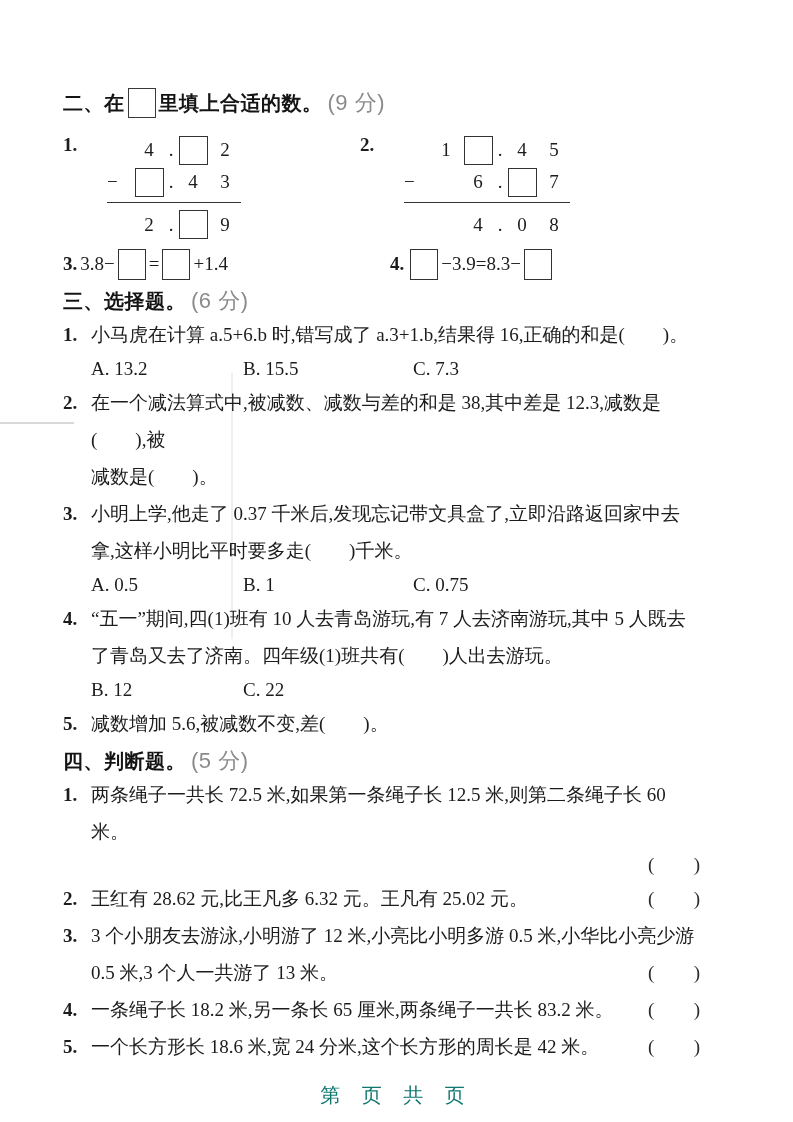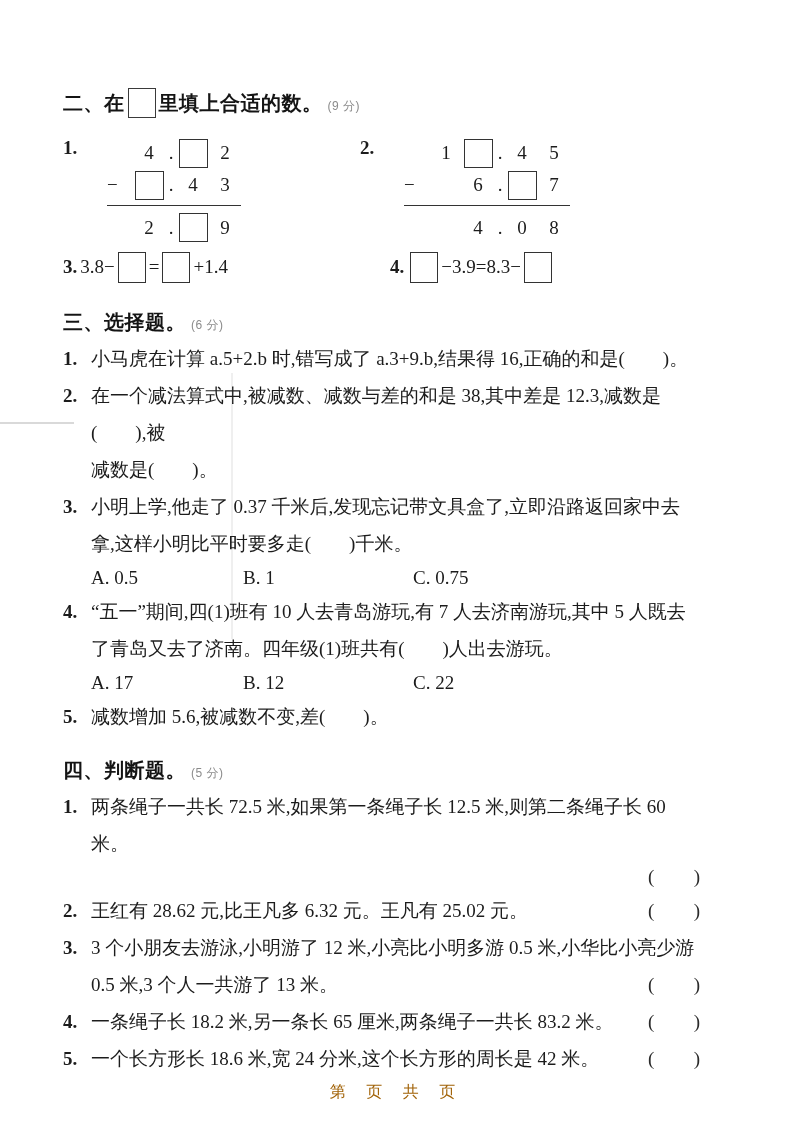--- a/index.html
+++ b/index.html
@@ -14,21 +14,21 @@
     font-size:19px;
     padding:88px 93px 0 63px;
     overflow:hidden;
   }
   
   .sec-heading {
     font-size:20px; font-weight:700; line-height:30px; color:#141414;
     letter-spacing:0.5px;
   }
   .pts {
-    color:#8b8b8b; font-weight:400; font-size:12px; margin-left:5px;
+    color:#8b8b8b; font-weight:400; font-size:22px; margin-left:5px;
     font-family:"Liberation Sans","DejaVu Sans",sans-serif;
   }
   .hbox {
     display:inline-block; width:28px; height:30px;
     border:1.5px solid #3a3a3a; background:#fff;
     vertical-align:-8px; margin:0 3px;
   }
   
   .vp-row { display:flex; margin-top:16px; }
   .vp { display:flex; }
@@ -46,39 +46,39 @@
   }
   .vp-line.result { border-top:1.5px solid #333333; margin-top:4px; padding-top:4px; height:40px; }
   
   .eq-row { display:flex; margin-top:2px; height:40px; align-items:center; }
   .eq { display:flex; align-items:center; }
   .eq:first-child { width:327px; flex:0 0 auto; }
   .eq .qnum { margin-right:3px; }
   .eq .fbox { width:28px; height:31px; margin:0 3px; }
   .eq-token { white-space:pre; }
   
-  .sec-heading.mt2 { margin-top:20px; }
-  .sec-heading.mt4 { margin-top:20px; }
+  .sec-heading.mt2 { margin-top:2px; }
+  .sec-heading.mt4 { margin-top:4px; }
   .q-line { position:relative; line-height:37px; padding-left:28px; }
   .q-line > .qnum { position:absolute; left:0; top:0; }
   .q-options { display:flex; padding-left:28px; line-height:31px; }
   .q-options .opt { flex:0 0 auto; }
   .q-options .opt:nth-child(1) { width:152px; }
   .q-options .opt:nth-child(2) { width:170px; }
   .q-options .opt:nth-child(3) { width:165px; }
   
   .j-line { position:relative; display:flex; justify-content:space-between; line-height:37px; padding-left:28px; }
   .j-line > .qnum { position:absolute; left:0; top:0; }
   .j-line.bracket-line { justify-content:flex-end; line-height:30px; }
   .jbracket { display:inline-flex; width:52px; justify-content:space-between; flex:0 0 auto; color:#2a2a2a; }
   
   .footer {
     position:absolute; left:0; right:0; top:1082px; text-align:center;
     font-family:"Liberation Sans","DejaVu Sans",sans-serif;
-    font-size:16px; letter-spacing:8px; color:#a16207;
+    font-size:20px; letter-spacing:8px; color:#0f766e;
   }
   
   .artifact-h { position:absolute; left:0; top:422px; width:74px; height:2px; background:#d9d9d9; }
   .artifact-v { position:absolute; left:231px; top:373px; width:2px; height:266px; background:#efefef; }
 </style>
 </head>
 <body>
 
 <div class="page">
 
@@ -169,40 +169,44 @@
           <span class="eq-token">−3.9=8.3−</span>
           <span class="fbox"></span>
         </div>
       </div>
   </section>
 
   <section>
     <h2 class="sec-heading mt2"><span>三、选择题。</span><span class="pts">(6 分)</span></h2>
     <div id="choice-questions">
         <div class="q">
-          <div class="q-line"><span class="qnum">1.</span><span class="q-text">小马虎在计算 a.5+2.b 时,错写成了 a.3+9.b,结果得 16,正确的和是(　　)。</span></div>
+          <div class="q-line"><span class="qnum">1.</span><span class="q-text">小马虎在计算 a.5+6.b 时,错写成了 a.3+1.b,结果得 16,正确的和是(　　)。</span></div>
+          <div class="q-options">
+            <span class="opt">A. 13.2</span>
+            <span class="opt">B. 15.5</span>
+            <span class="opt">C. 7.3</span>
+          </div>
         </div>
         <div class="q">
           <div class="q-line"><span class="qnum">2.</span><span class="q-text">在一个减法算式中,被减数、减数与差的和是 38,其中差是 12.3,减数是(　　),被</span></div>
           <div class="q-line"><span class="q-text">减数是(　　)。</span></div>
         </div>
         <div class="q">
           <div class="q-line"><span class="qnum">3.</span><span class="q-text">小明上学,他走了 0.37 千米后,发现忘记带文具盒了,立即沿路返回家中去</span></div>
           <div class="q-line"><span class="q-text">拿,这样小明比平时要多走(　　)千米。</span></div>
           <div class="q-options">
             <span class="opt">A. 0.5</span>
             <span class="opt">B. 1</span>
             <span class="opt">C. 0.75</span>
           </div>
         </div>
         <div class="q">
           <div class="q-line"><span class="qnum">4.</span><span class="q-text">“五一”期间,四(1)班有 10 人去青岛游玩,有 7 人去济南游玩,其中 5 人既去</span></div>
           <div class="q-line"><span class="q-text">了青岛又去了济南。四年级(1)班共有(　　)人出去游玩。</span></div>
           <div class="q-options">
-            <span class="opt">A. 17</span>
             <span class="opt">B. 12</span>
             <span class="opt">C. 22</span>
           </div>
         </div>
         <div class="q">
           <div class="q-line"><span class="qnum">5.</span><span class="q-text">减数增加 5.6,被减数不变,差(　　)。</span></div>
         </div>
       </div>
   </section>
 

